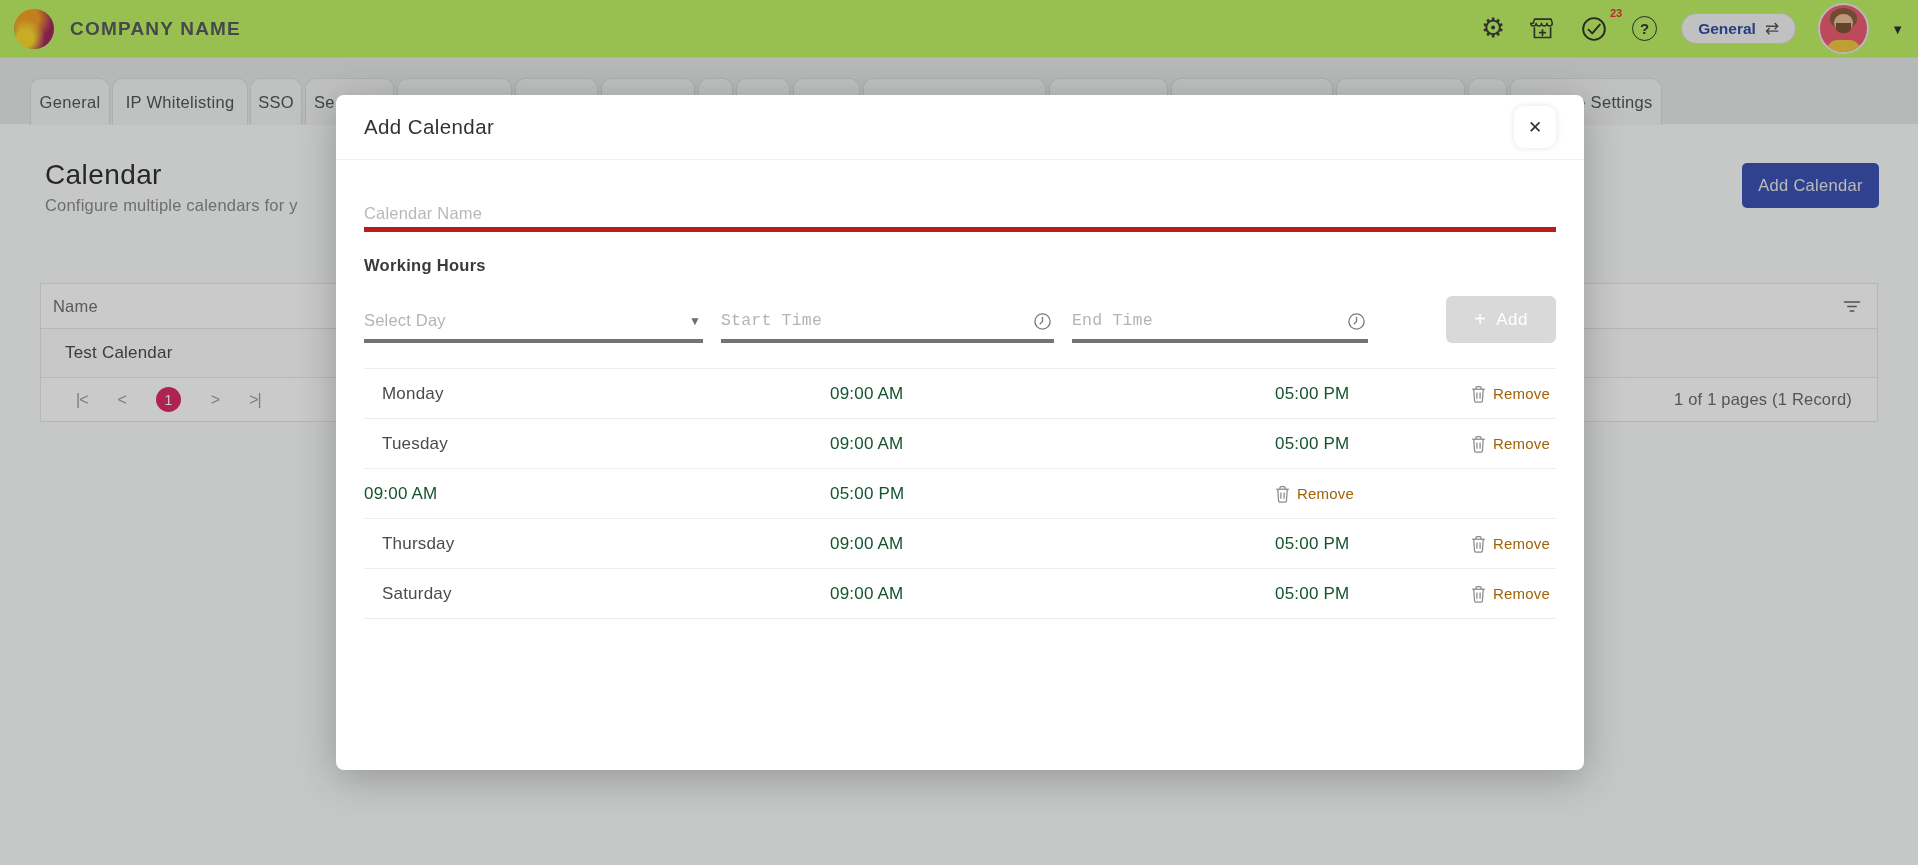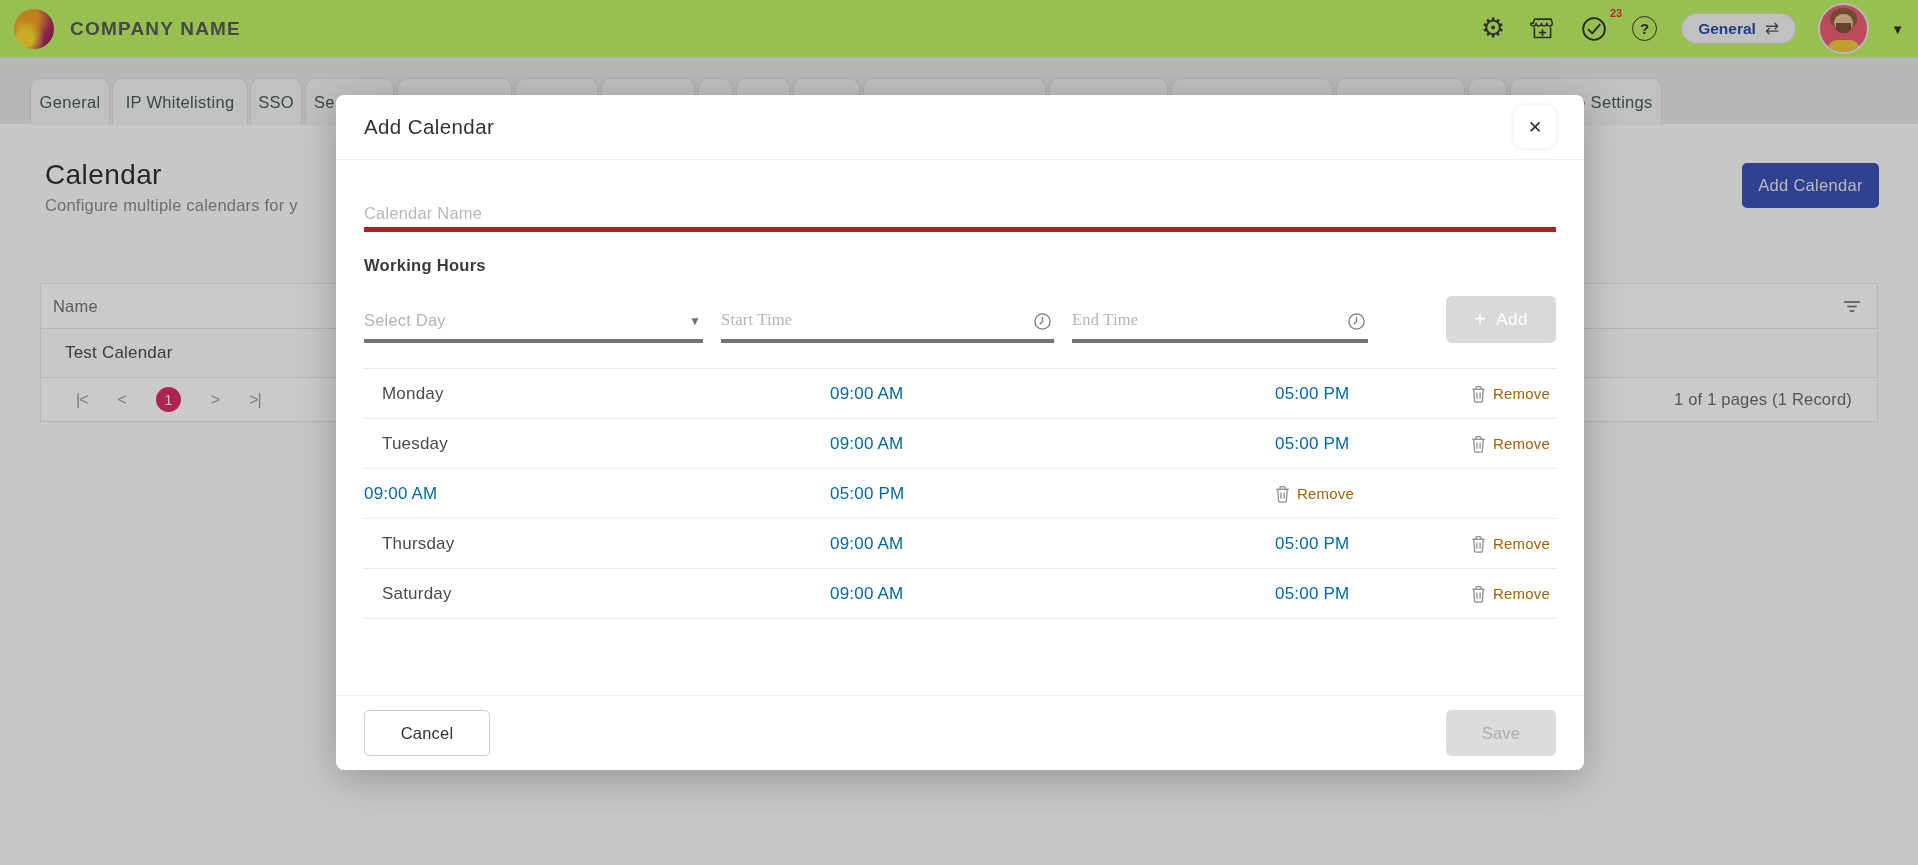--- a/index.html
+++ b/index.html
@@ -59,30 +59,30 @@
   .m-head { height:65px; display:flex; align-items:center; padding:0 28px; border-bottom:1px solid #efefef; }
   .m-title { font-size:20.5px; color:#333; letter-spacing:0.4px; }
   .m-close { margin-left:auto; width:42px; height:42px; border-radius:10px; background:#fff; box-shadow:0 0 7px rgba(0,0,0,0.10); border:none; font-size:17px; color:#2f2f2f; cursor:pointer; display:flex; align-items:center; justify-content:center; font-family:inherit; }
   .m-body { padding:0 28px; }
   .name-input { display:block; width:100%; margin-top:40px; height:32px; border:none; border-bottom:5px solid #b91c1c; font-size:16.5px; color:#333; font-family:inherit; letter-spacing:0.2px; background:transparent; outline:none; }
   .name-input::placeholder { color:#b8b8b8; }
   .wh-label { margin-top:24px; font-size:16.5px; font-weight:bold; color:#3a3a3a; letter-spacing:0.3px; }
   .form-row { margin-top:21px; display:grid; grid-template-columns:339px 333px 296px 1fr; column-gap:18px; height:47px; }
   .u-field { position:relative; border-bottom:4px solid #737373; display:flex; align-items:flex-end; padding-bottom:9px; }
   .u-field .ph { color:#b4b4b4; font-size:16.5px; letter-spacing:0.2px; }
-  .u-field input { border:none; outline:none; width:100%; font-size:16.5px; font-family:Liberation Serif, serif; color:#0f766e; background:transparent; padding:0; }
+  .u-field input { border:none; outline:none; width:100%; font-size:16.5px; font-family:Liberation Mono, monospace; color:#0f766e; background:transparent; padding:0; }
   .u-field input::placeholder { color:#b4b4b4; letter-spacing:0.2px; }
   .field-caret { position:absolute; right:2px; bottom:11px; color:#6f6f6f; font-size:14px; }
   .field-clock { position:absolute; right:2px; bottom:8px; display:flex; }
   .add-btn { justify-self:end; width:110px; height:47px; background:#d9d9d9; border:none; border-radius:6px; color:#fff; font-size:17px; letter-spacing:0.4px; display:flex; align-items:center; justify-content:center; gap:10px; cursor:pointer; font-family:inherit; }
   .add-btn .plus { font-size:20px; }
   .wh-list { margin-top:25px; border-top:1px solid #ececec; }
   .wh-row { height:50px; display:grid; grid-template-columns:466px 445px 1fr auto; align-items:center; border-bottom:1px solid #ececec; }
   .wh-day { padding-left:18px; font-size:17px; color:#4b4b4b; letter-spacing:0.2px; }
-  .wh-time { font-size:17px; color:#0369a1; letter-spacing:0.2px; }
+  .wh-time { font-size:17px; color:#14532d; letter-spacing:0.2px; }
   .rm-btn { display:flex; align-items:center; gap:7px; background:none; border:none; color:#a16207; font-size:15px; letter-spacing:0.2px; cursor:pointer; padding:0 6px 0 0; font-family:inherit; }
   .m-foot { position:absolute; bottom:0; left:0; width:100%; height:75px; border-top:1px solid #f0f0f0; display:flex; align-items:center; justify-content:space-between; padding:0 28px; }
   .cancel-btn { width:126px; height:46px; background:#fff; border:1px solid #cfcfcf; border-radius:5px; font-size:16.5px; color:#333; letter-spacing:0.2px; cursor:pointer; font-family:inherit; }
   .save-btn { width:110px; height:46px; background:#dcdcdc; border:none; border-radius:5px; font-size:16.5px; color:#aeaeae; letter-spacing:0.2px; cursor:pointer; font-family:inherit; }
 </style>
 </head>
 <body>
 
 <div class="stage">
 
@@ -296,19 +296,15 @@
                 <path d="M4.6 4 V2.6 a1 1 0 0 1 1 -1 h2.8 a1 1 0 0 1 1 1 V4"></path>
                 <path d="M2.5 4 l0.8 11 a1.2 1.2 0 0 0 1.2 1.1 h5 a1.2 1.2 0 0 0 1.2 -1.1 L11.5 4"></path>
                 <path d="M5.5 7 v6 M8.5 7 v6"></path>
               </svg>
             <span>Remove</span>
           </button>
         </div>
       </div>
     </div>
 
-    <div class="m-foot">
-      <button class="cancel-btn">Cancel</button>
-      <button class="save-btn">Save</button>
-    </div>
   </div>
 
 </div>
 
 </body></html>

